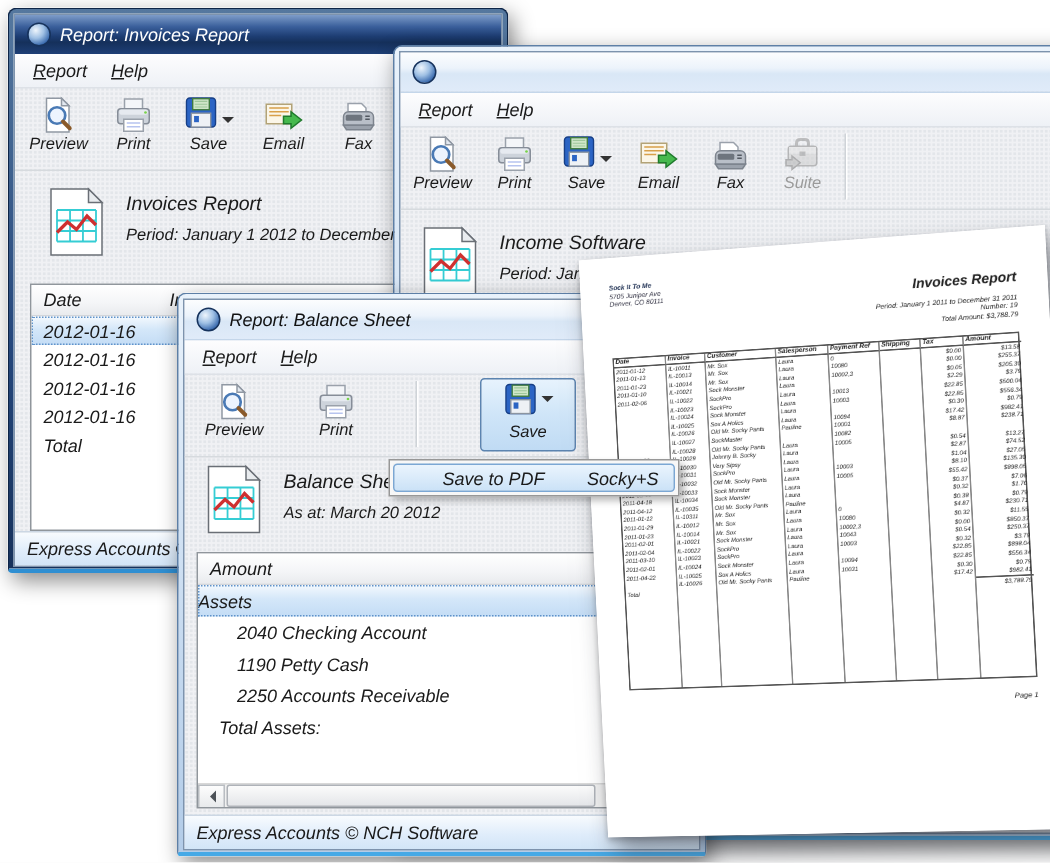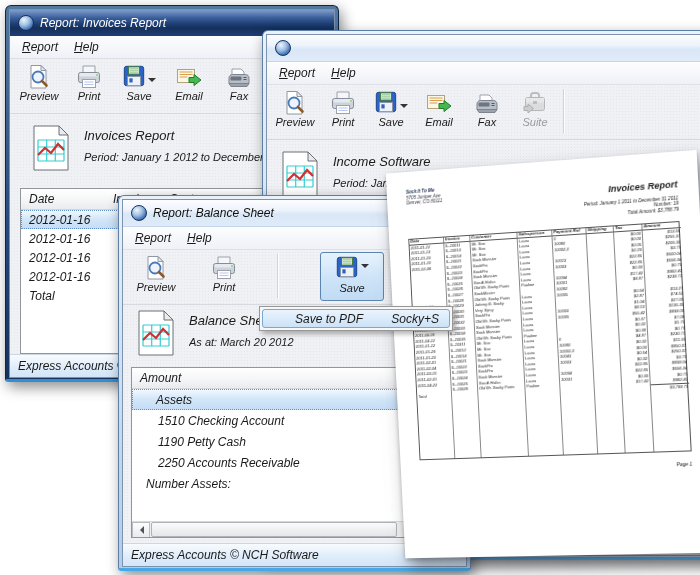--- a/index.html
+++ b/index.html
@@ -37,21 +37,21 @@
   .report-head{display:flex;gap:14px;padding:10px 0 6px 22px;align-items:flex-start;}
   .rh-title{font-size:13px;margin-top:4px;}
   .rh-sub{font-size:11px;margin-top:8px;white-space:nowrap;overflow:hidden;}
   
   .listbox{background:#fff;border:1px solid #90969c;margin:0 10px;position:relative;overflow:hidden;}
   .lb-header{height:20px;display:flex;align-items:center;font-size:12px;
              background:linear-gradient(#ffffff,#f4f5f7 60%,#e9ebee);border-bottom:1px solid #d2d5da;}
   .lb-row{height:19px;display:flex;align-items:center;font-size:12px;white-space:nowrap;}
   .lb-row.selected{background:linear-gradient(#f4f9fe,#d4e7f9 45%,#c3dcf5);outline:1px dotted #5f92c9;outline-offset:-1px;}
   .c-date{width:84px;padding-left:8px;}  .c-inv{width:56px;}  .c-cust{flex:1;}
-  .acc-row{padding-left:24px;}
+  .acc-row{padding-left:0;}
   .acc-row.indent{padding-left:26px;}
   .acc-row.indent-sm{padding-left:14px;}
   .hscroll{position:absolute;left:0;right:0;bottom:0;height:15px;background:#f0f0f0;border-top:1px solid #d8d8d8;display:flex;}
   .hs-btn{width:16px;height:14px;background:linear-gradient(#fdfdfd,#e8eaec);border:1px solid #b9bdc2;display:flex;align-items:center;justify-content:center;}
   .hs-arrow{width:0;height:0;border:4px solid transparent;border-right-color:#4d5258;margin-right:3px;}
   .hs-thumb{flex:1;margin:0 60px 0 1px;background:linear-gradient(#fbfbfb,#e4e6e9);border:1px solid #aeb2b8;border-radius:2px;}
   .statusbar{margin-top:auto;height:22px;flex:0 0 auto;display:flex;align-items:center;padding-left:8px;font-size:12px;
              background:linear-gradient(#f8fbfe,#e0edfb 55%,#d2e5f7);border-top:1px solid #ccd7e4;}
   
   #win-invoices{left:5px;top:5px;width:326px;height:367px;z-index:10;}
@@ -394,30 +394,30 @@
       <div class="listbox">
         <div class="lb-header">
           <span style="padding-left:8px">Amount</span>
         </div>
         <div>
 
         <div class="lb-row acc-row selected" style="height:21px">
             <span>Assets</span>
           </div>
             <div class="lb-row acc-row indent" style="height:21px">
-            <span>1510 Checking Account</span>
+            <span>2040 Checking Account</span>
           </div>
             <div class="lb-row acc-row indent" style="height:21px">
             <span>1190 Petty Cash</span>
           </div>
             <div class="lb-row acc-row indent" style="height:21px">
             <span>2250 Accounts Receivable</span>
           </div>
             <div class="lb-row acc-row indent-sm" style="height:21px">
-            <span>Number Assets:</span>
+            <span>Total Assets:</span>
           </div>
             <div class="lb-row acc-row" style="height:21px">
             <span></span>
           </div>
             <div class="lb-row acc-row" style="height:21px">
             <span>Liabilities</span>
           </div>
           </div>
         <div class="hscroll">
           <span class="hs-btn">

